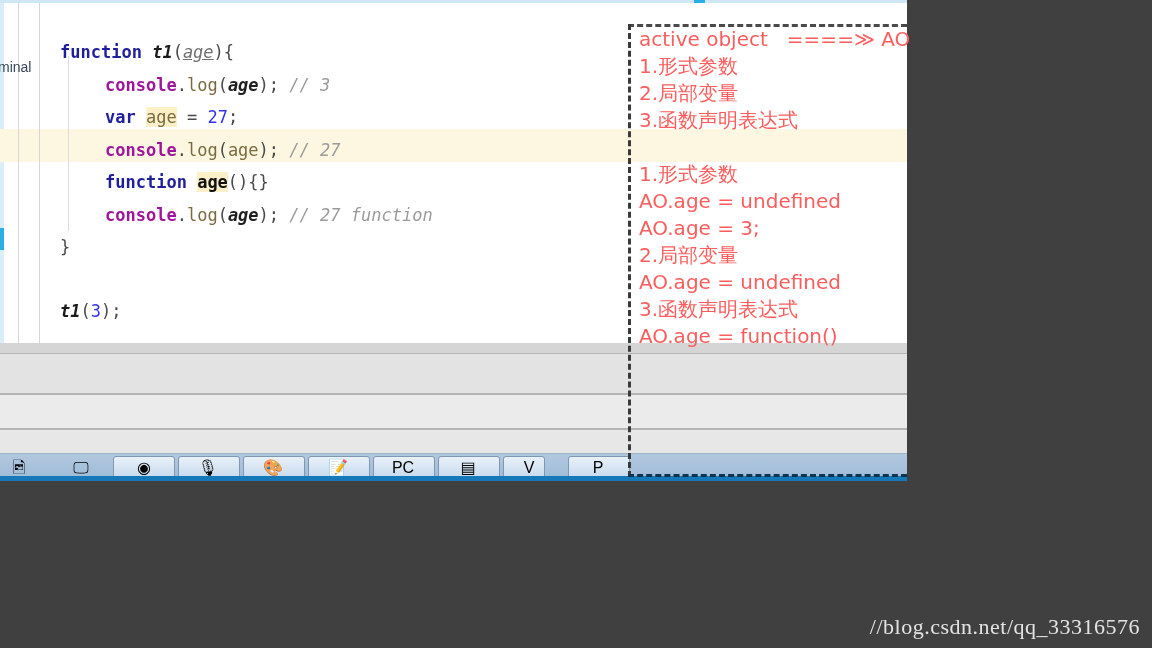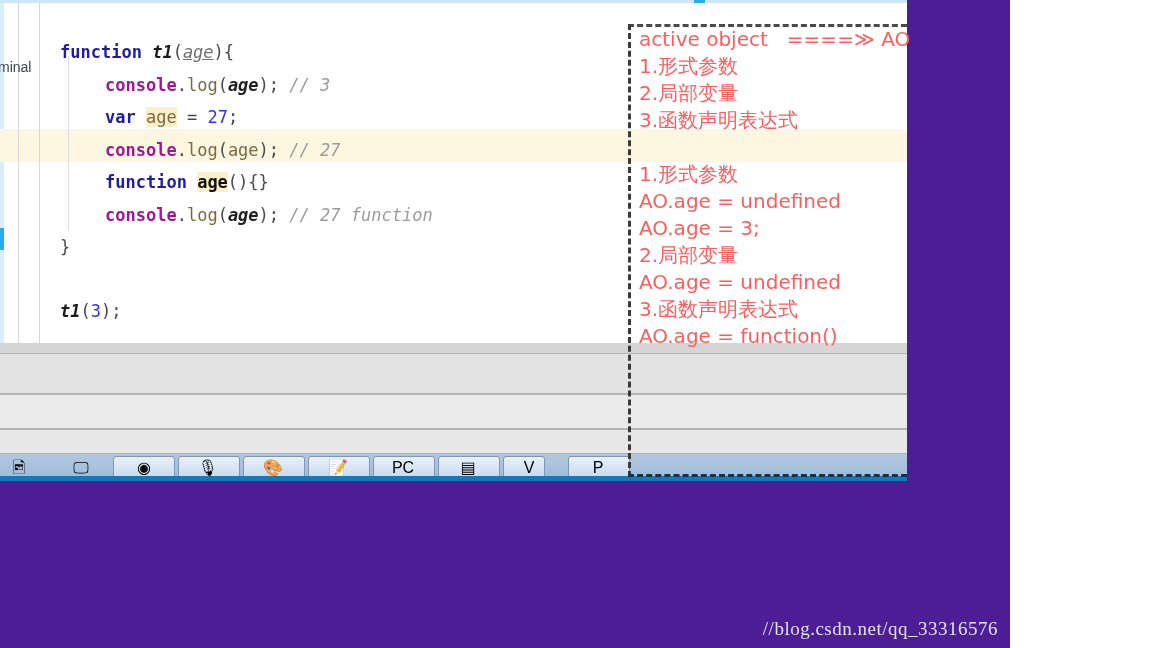--- a/index.html
+++ b/index.html
@@ -7,23 +7,23 @@
     padding: 0;
     background: #ffffff;
     width: 1152px;
     height: 648px;
     overflow: hidden;
     font-family: "Liberation Sans", sans-serif;
   }
 
   #root {
     position: relative;
-    width: 1010px;
+    width: 1152px;
     height: 648px;
-    background: #4c1d95;
+    background: #404040;
     text-decoration: underline;
   }
 
   
   #capture {
     position: absolute;
     left: 0;
     top: 0;
     width: 907px;
     height: 481px;
@@ -220,21 +220,21 @@
   }
   .an { position: absolute; left: 7px; color: #fd5d5d; }
 
   
   #watermark {
     position: absolute;
     right: 12px;
     bottom: 8px;
     color: #e3e3e3;
     font-family: "Liberation Serif", "DejaVu Serif", serif;
-    font-size: 19px;
+    font-size: 22px;
     letter-spacing: 0.5px;
     white-space: nowrap;
   }
 </style>
 </head>
 <body>
 
 <div id="root">
 
   <div id="capture">

